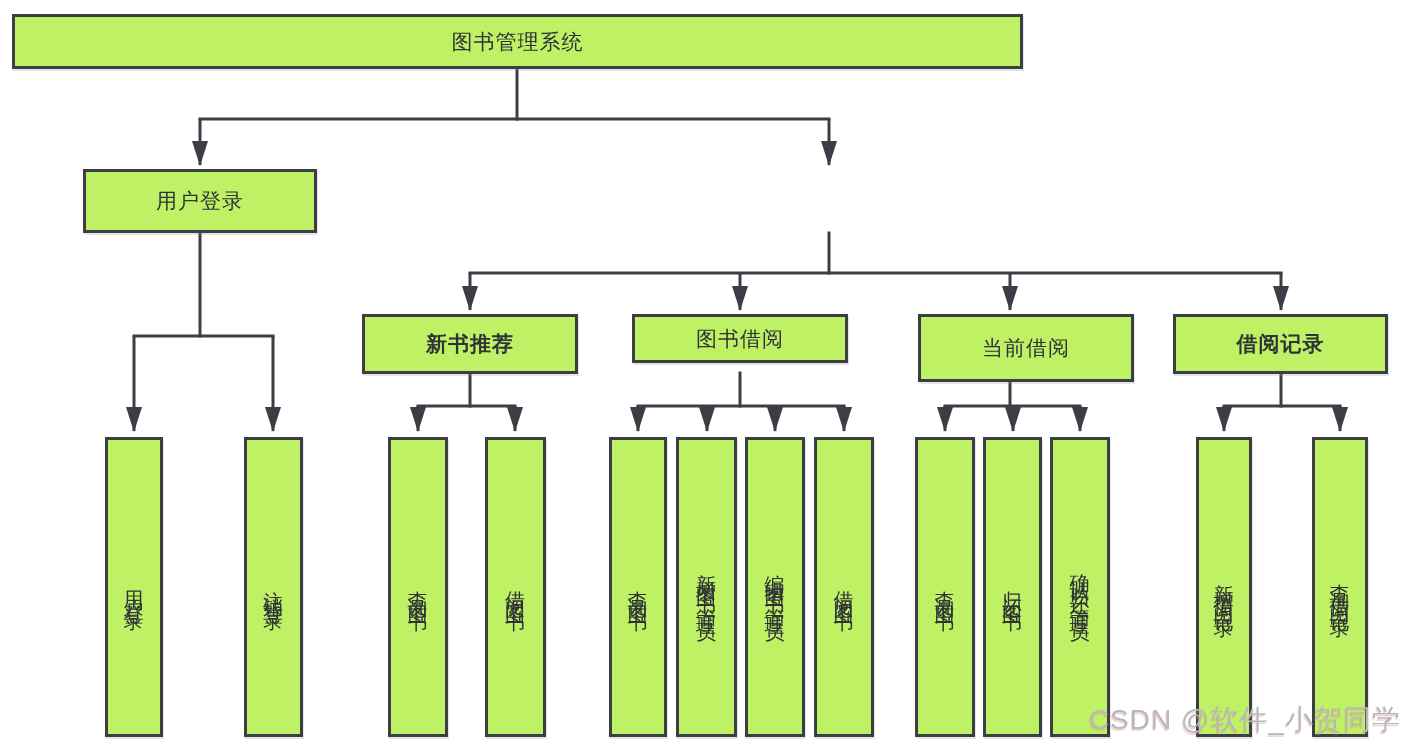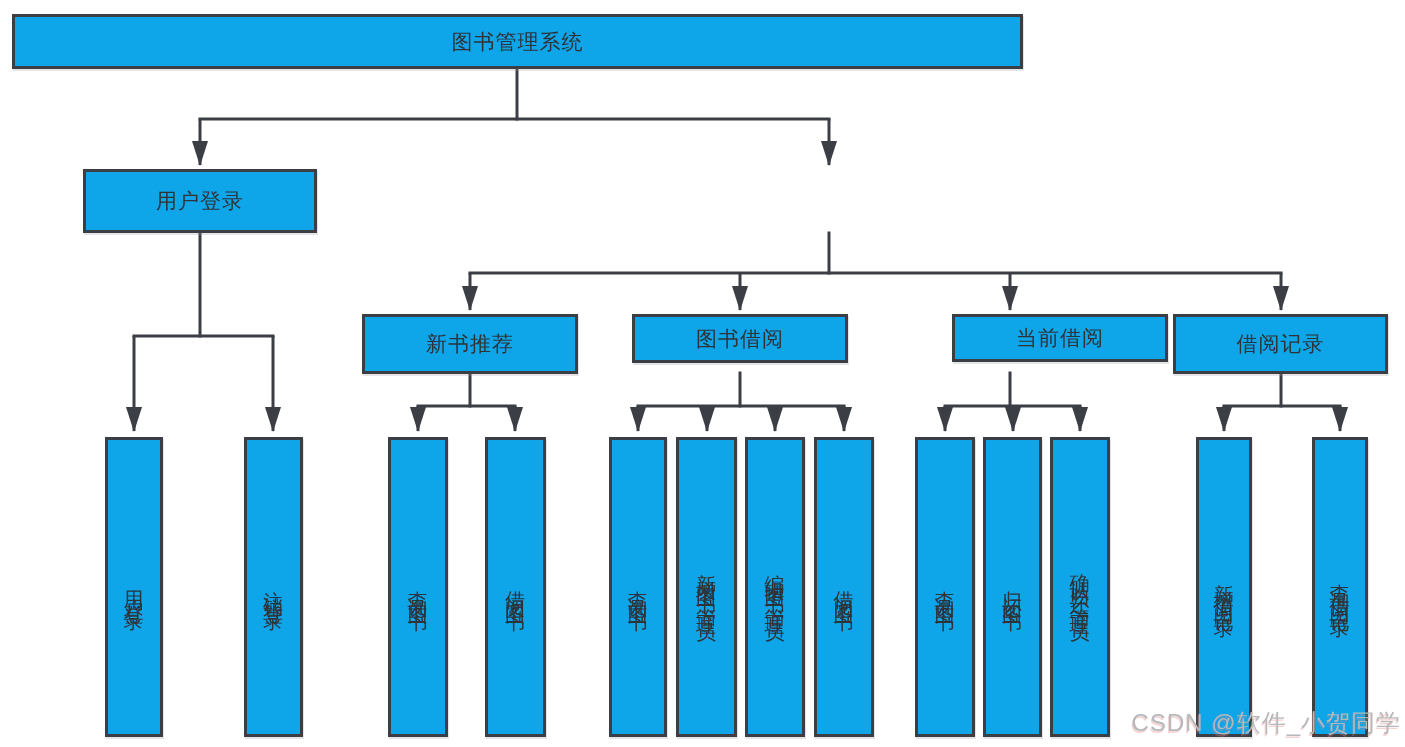--- a/index.html
+++ b/index.html
@@ -7,21 +7,21 @@
     position:relative;
     width:1405px;height:747px;
     background:#ffffff;
     font-family:"Liberation Sans", sans-serif;
     overflow:hidden;
   }
   #connectors{position:absolute;left:0;top:0;z-index:1;}
   .node{
     position:absolute;
     box-sizing:border-box;
-    background:#0ea5e9;
+    background:#bef264;
     border:3px solid #3b3e44;
     display:flex;
     align-items:center;
     justify-content:center;
     color:#2f3237;
     z-index:2;
     box-shadow:1px 2px 0 rgba(150,150,150,0.25);
   }
   .hnode{font-size:21px;letter-spacing:1px;white-space:nowrap;}
   .leaf{
@@ -29,21 +29,21 @@
     font-size:20px;
     letter-spacing:7px;
     line-height:1;
     padding-top:4px;
   }
   .watermark{
     position:absolute;
     right:4px;
     bottom:8px;
     z-index:5;
-    font-size:24px;
+    font-size:28px;
     color:#b6b8bb;
     letter-spacing:1px;
     white-space:nowrap;
     text-shadow:-1px 2px 0 rgba(225,130,130,0.35);
   }
 </style>
 </head>
 <body>
 
 <div id="canvas">
@@ -92,24 +92,24 @@
       <path d="M1080,406 V431" marker-end="url(#arw)"></path>
       <path d="M1224,406 V431" marker-end="url(#arw)"></path>
       <path d="M1340,406 V431" marker-end="url(#arw)"></path>
     </g>
   </svg>
 
   <div class="node hnode" style="left:12px;top:14px;width:1011px;height:55px;">图书管理系统</div>
 
   <div class="node hnode" style="left:83px;top:169px;width:234px;height:64px;">用户登录</div>
 
-  <div class="node hnode" style="left:362px;top:314px;width:216px;height:60px;">新书推荐</div>
+  <div class="node hnode" style="left:362px;top:314px;width:216px;height:60px;font-weight:bold;">新书推荐</div>
   <div class="node hnode" style="left:632px;top:314px;width:216px;height:49px;">图书借阅</div>
-  <div class="node hnode" style="left:952px;top:314px;width:216px;height:48px;">当前借阅</div>
-  <div class="node hnode" style="left:1173px;top:314px;width:215px;height:60px;">借阅记录</div>
+  <div class="node hnode" style="left:918px;top:314px;width:216px;height:68px;">当前借阅</div>
+  <div class="node hnode" style="left:1173px;top:314px;width:215px;height:60px;font-weight:bold;">借阅记录</div>
 
   <div class="node leaf" style="left:105px;top:437px;width:58px;height:300px;">用户登录</div>
   <div class="node leaf" style="left:244px;top:437px;width:59px;height:300px;">注销登录</div>
 
   <div class="node leaf" style="left:388px;top:437px;width:60px;height:300px;">查询图书</div>
   <div class="node leaf" style="left:485px;top:437px;width:61px;height:300px;">借阅图书</div>
 
   <div class="node leaf" style="left:609px;top:437px;width:58px;height:300px;">查询图书</div>
   <div class="node leaf" style="left:676px;top:437px;width:61px;height:300px;">新增图书（管理员）</div>
   <div class="node leaf" style="left:745px;top:437px;width:60px;height:300px;">编辑图书（管理员）</div>

